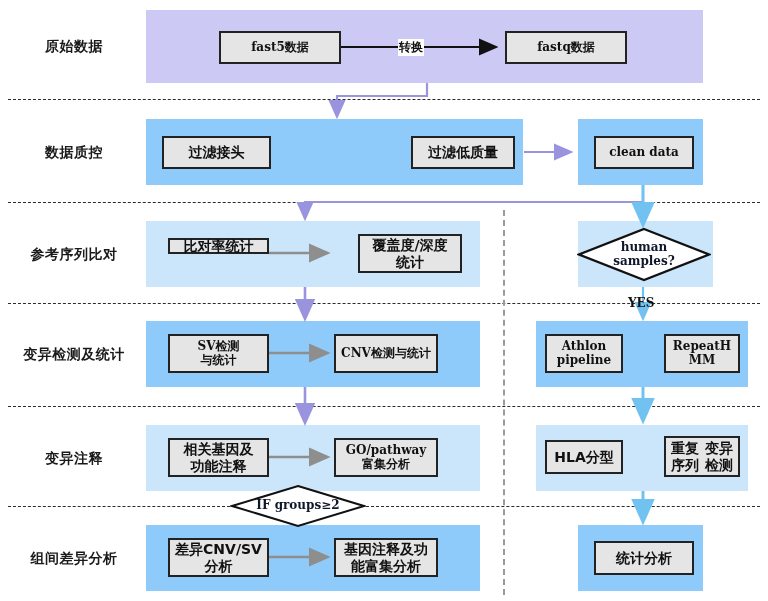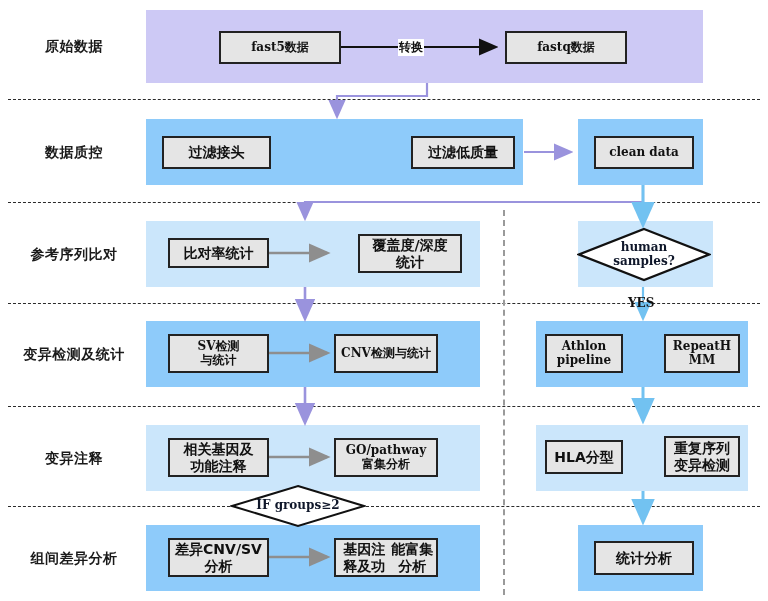--- a/index.html
+++ b/index.html
@@ -174,21 +174,21 @@
 
   <div class="lbl serif" style="left:627px;top:296px;color:#111;">YES</div>
 
   <div class="node mono-serif" style="left:219px;top:31px;width:122px;height:33px;">fast5数据</div>
   <div class="node mono-serif" style="left:505px;top:31px;width:122px;height:33px;">fastq数据</div>
 
   <div class="node cjk" style="left:162px;top:136px;width:109px;height:33px;">过滤接头</div>
   <div class="node cjk" style="left:411px;top:136px;width:104px;height:33px;">过滤低质量</div>
   <div class="node mono-serif" style="left:594px;top:136px;width:100px;height:33px;">clean data</div>
 
-  <div class="node cjk" style="left:168px;top:238px;width:101px;height:30px;">比对率统计</div>
+  <div class="node cjk" style="left:168px;top:238px;width:101px;height:16px;">比对率统计</div>
   <div class="node cjk" style="left:334px;top:234px;width:104px;height:39px;flex-direction:column;margin-left:24px;">
     <span class="ln">覆盖度/深度</span>
     <span class="ln">统计</span>
   </div>
   <div class="diamond" style="left:577px;top:227px;width:134px;height:55px;">
     <svg width="134" height="55" viewBox="0 0 134 55">
       <polygon points="67,2 132,27.5 67,53 2,27.5" fill="#ffffff" stroke="#111111" stroke-width="2.2"></polygon>
     </svg>
     <div class="dtxt">
       <span>human</span><br>
@@ -215,35 +215,35 @@
 
   <div class="node cjk" style="left:168px;top:438px;width:101px;height:39px;flex-direction:column;">
     <span class="ln">相关基因及</span>
     <span class="ln">功能注释</span>
   </div>
   <div class="node mono-serif" style="left:334px;top:438px;width:104px;height:39px;flex-direction:column;">
     <span class="ln">GO/pathway</span>
     <span class="ln" style="font-family:'DejaVu Sans','Liberation Sans',sans-serif;">富集分析</span>
   </div>
   <div class="node cjk" style="left:545px;top:440px;width:78px;height:34px;">HLA分型</div>
-  <div class="node cjk" style="left:664px;top:436px;width:76px;height:41px;flex-direction:column;">
+  <div class="node cjk" style="left:664px;top:436px;width:76px;height:41px;flex-direction:row;">
     <span class="ln">重复序列</span>
     <span class="ln">变异检测</span>
   </div>
 
   <div class="diamond" style="left:230px;top:484px;width:136px;height:44px;">
     <svg width="136" height="44" viewBox="0 0 136 44">
       <polygon points="68,2 134,22 68,42 2,22" fill="#ffffff" stroke="#111111" stroke-width="2"></polygon>
     </svg>
     <div class="dtxt">IF groups≥2</div>
   </div>
 
   <div class="node cjk" style="left:168px;top:538px;width:101px;height:39px;flex-direction:column;">
     <span class="ln">差异CNV/SV</span>
     <span class="ln">分析</span>
   </div>
-  <div class="node cjk" style="left:334px;top:538px;width:104px;height:39px;flex-direction:row;">
+  <div class="node cjk" style="left:334px;top:538px;width:104px;height:39px;flex-direction:column;">
     <span class="ln">基因注释及功</span>
     <span class="ln">能富集分析</span>
   </div>
   <div class="node cjk" style="left:594px;top:541px;width:100px;height:34px;">统计分析</div>
 
 </div>
 
 </body></html>

